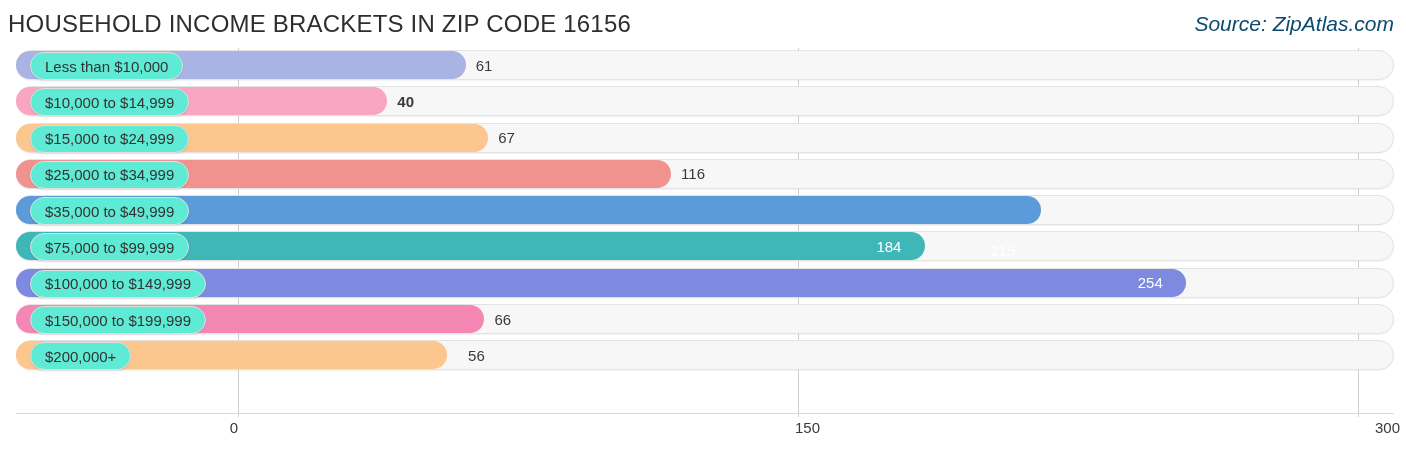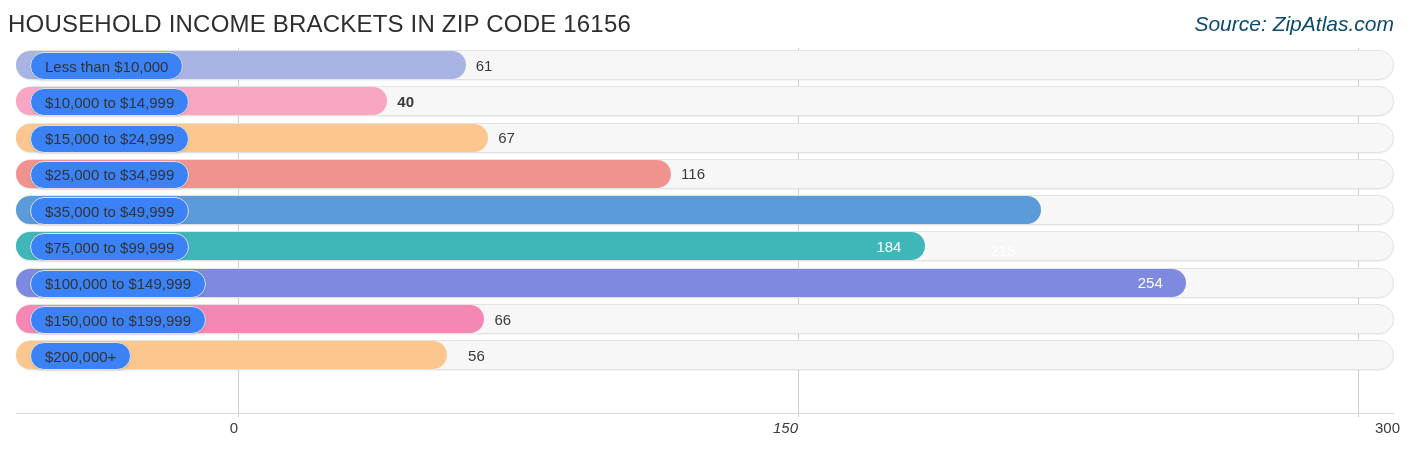--- a/index.html
+++ b/index.html
@@ -104,21 +104,21 @@
 
   
   .cat-pill {
     position: absolute;
     left: 30px;
     top: 4px;
     height: 26px;
     display: flex;
     align-items: center;
     padding: 0 14px;
-    background: #3b82f6;
+    background: #5eead4;
     border: 1px solid #e0e0e0;
     border-radius: 14px;
     font-size: 15px;
     color: #333333;
     white-space: nowrap;
     box-shadow: 0 1px 2px rgba(0,0,0,0.10);
     z-index: 3;
   }
 
   
@@ -239,17 +239,17 @@
           <div class="bar" style="width: 431.067px; background: rgb(251, 199, 143);"></div>
           <div class="cat-pill">$200,000+</div>
           <div class="value-outside" style="left: 457.067px; margin-left: 11px;">56</div>
         </div>
       </div>
   </div>
 
   <div class="axis">
     <div class="axis-line"></div>
   <div class="tick-label" style="left: 238px;">0</div>
-      <div class="tick-label" style="left: 798px; font-style: italic;">150</div>
+      <div class="tick-label" style="left: 820px;">150</div>
       <div class="tick-label" style="left: 1400px;">300</div>
     </div>
 
 </div>
 
 </body></html>

